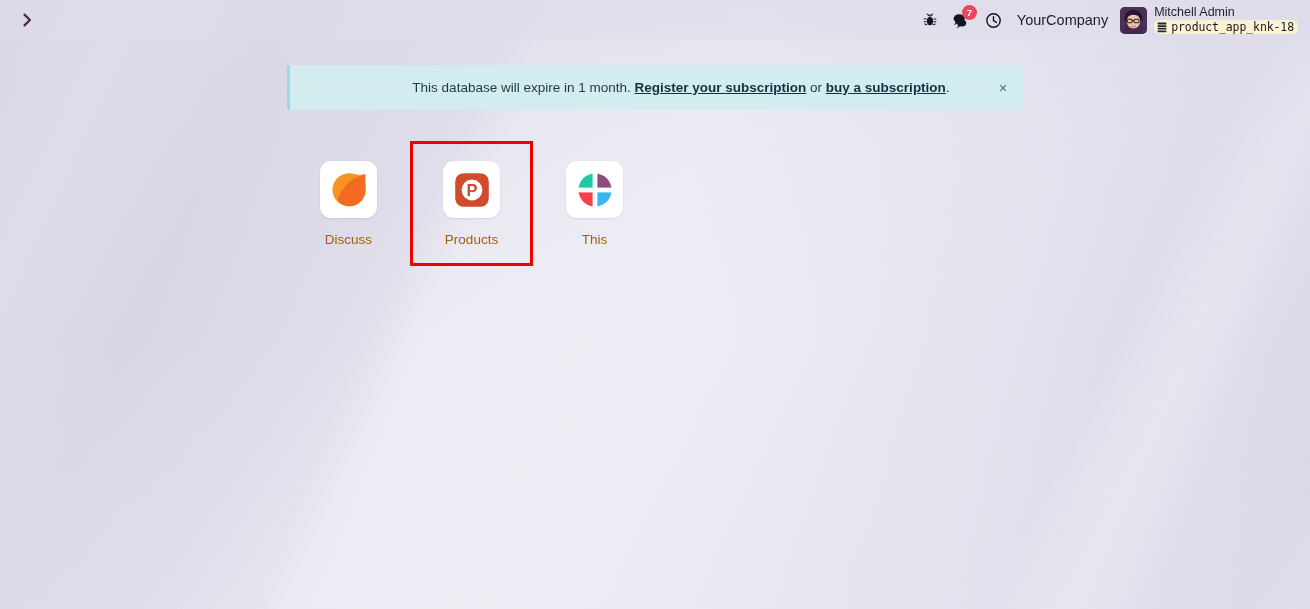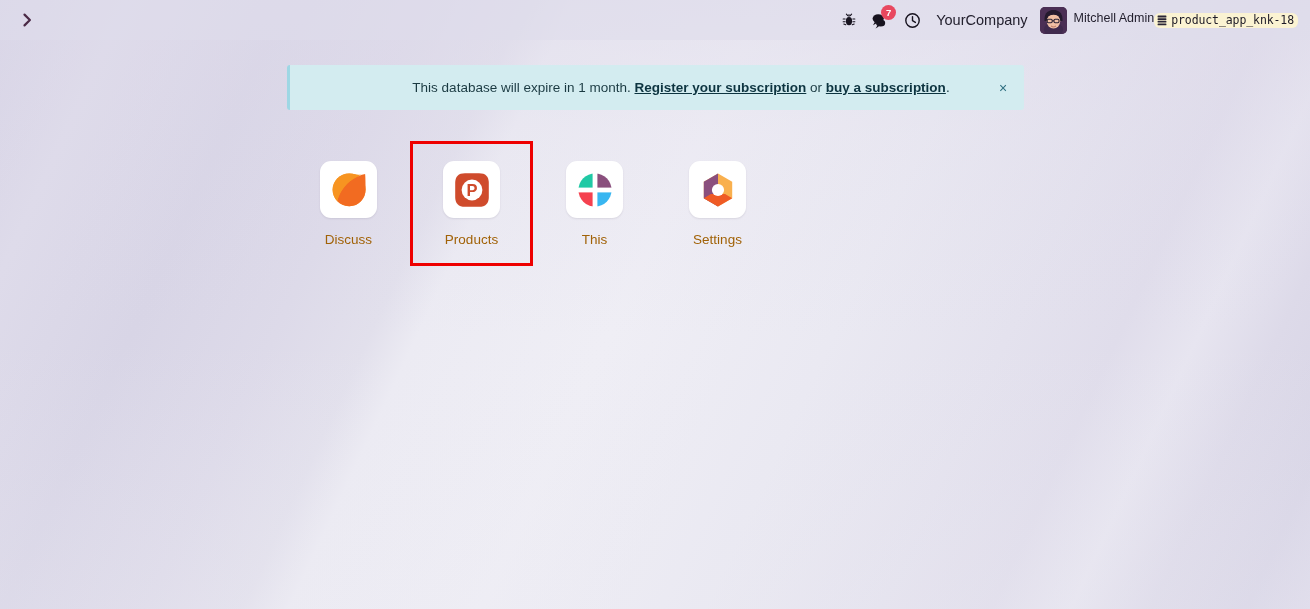--- a/index.html
+++ b/index.html
@@ -105,21 +105,21 @@
   }
   .avatar {
     width: 27px; height: 27px;
     border-radius: 5px;
     overflow: hidden;
     flex: 0 0 auto;
     background: #4a3351;
   }
   .avatar svg { display: block; }
   .user-text {
-    display: flex; flex-direction: row;
+    display: flex; flex-direction: column;
     justify-content: center;
     line-height: 1.05;
   }
   .user-name {
     font-size: 12.5px;
     color: #201d2b;
     white-space: nowrap;
   }
   .db-badge {
     display: inline-flex;
@@ -361,27 +361,14 @@
           <path d="M20 20 L20 36.6 A16.6 16.6 0 0 1 3.4 20 Z" fill="#f5414f"></path>
           <path d="M20 20 L3.4 20 A16.6 16.6 0 0 1 20 3.4 Z" fill="#20c9a5"></path>
           <rect x="17.6" y="2.6" width="4.8" height="34.8" fill="#ffffff"></rect>
           <rect x="2.6" y="17.6" width="34.8" height="4.8" fill="#ffffff"></rect>
         </svg>
       </span>
     </div>
     <div class="app-label">This</div>
   </div>
 
-  <div class="app-cell">
-    <div class="app-tile">
-      <span>
-        <svg width="40" height="40" viewBox="0 0 40 40" aria-hidden="true">
-          <path d="M20 3.6 L34.2 11.8 L34.2 28.2 L20 36.4 L5.8 28.2 L5.8 11.8 Z" fill="#f9b04e"></path>
-          <path d="M20 3.6 L20 36.4 L5.8 28.2 L5.8 11.8 Z" fill="#8a4f7d"></path>
-          <path d="M5.8 28.2 L20 36.4 L34.2 28.2 L27.1 24.1 L12.9 24.1 Z" fill="#ef5b25"></path>
-          <circle cx="20" cy="20" r="6.1" fill="#ffffff"></circle>
-        </svg>
-      </span>
-    </div>
-    <div class="app-label">Settings</div>
-  </div>
 
 </div>
 
 </body></html>

